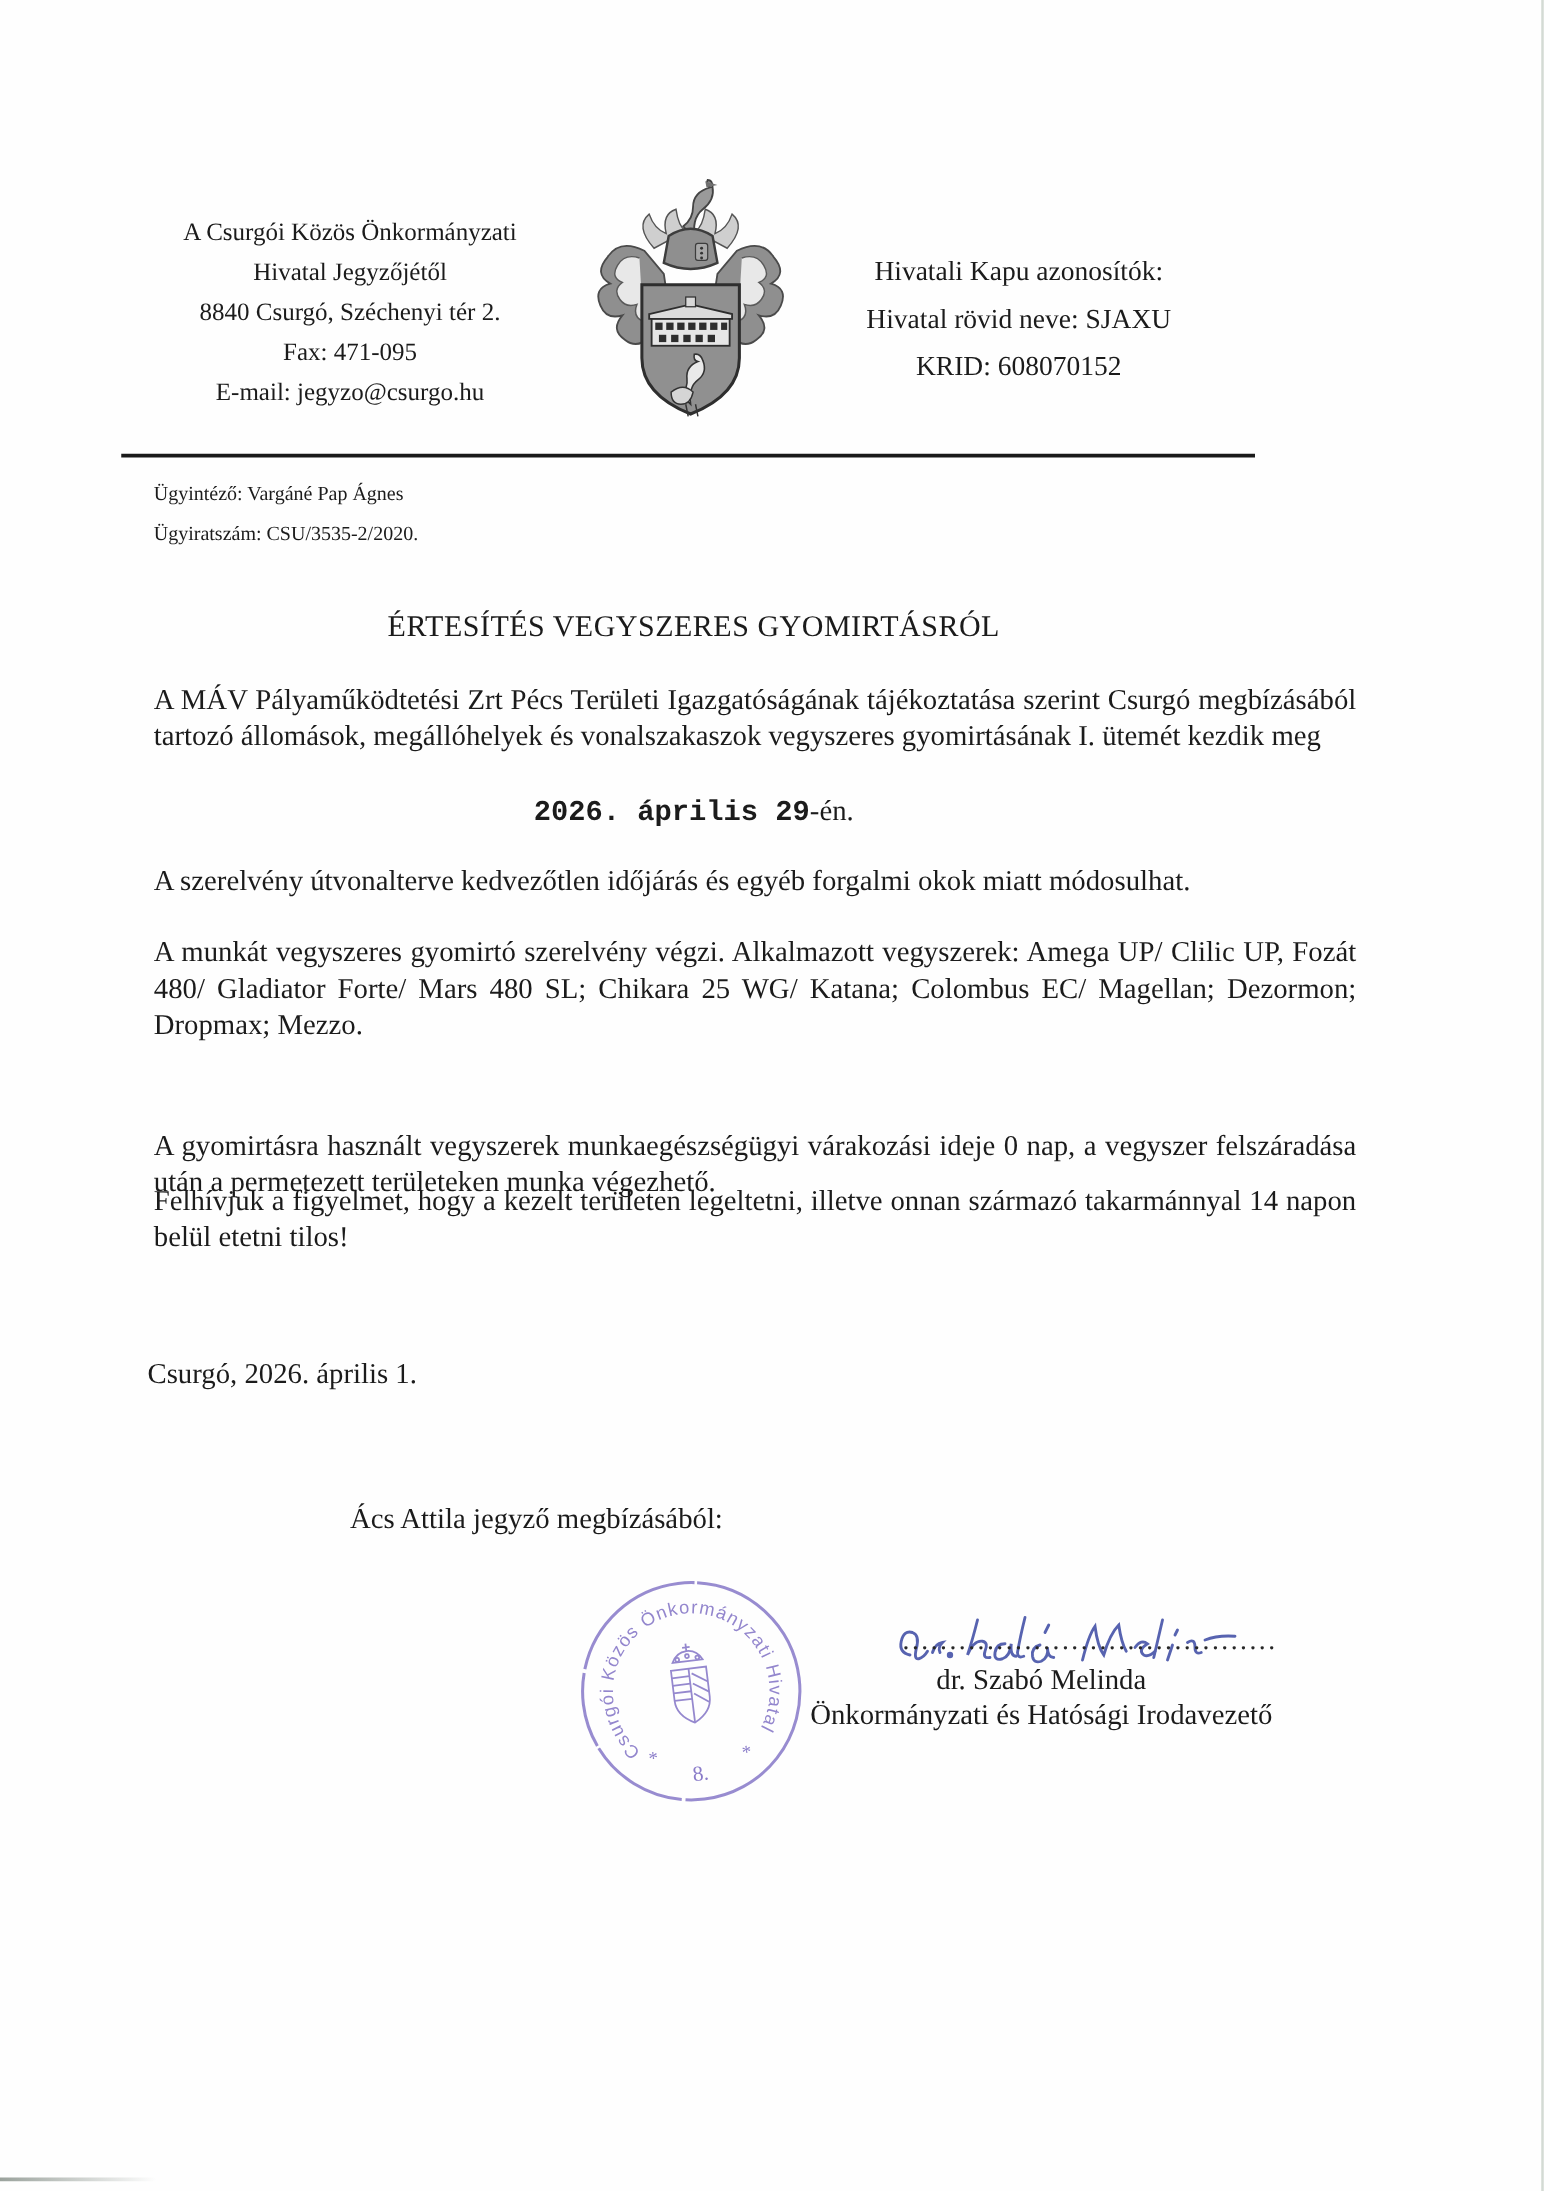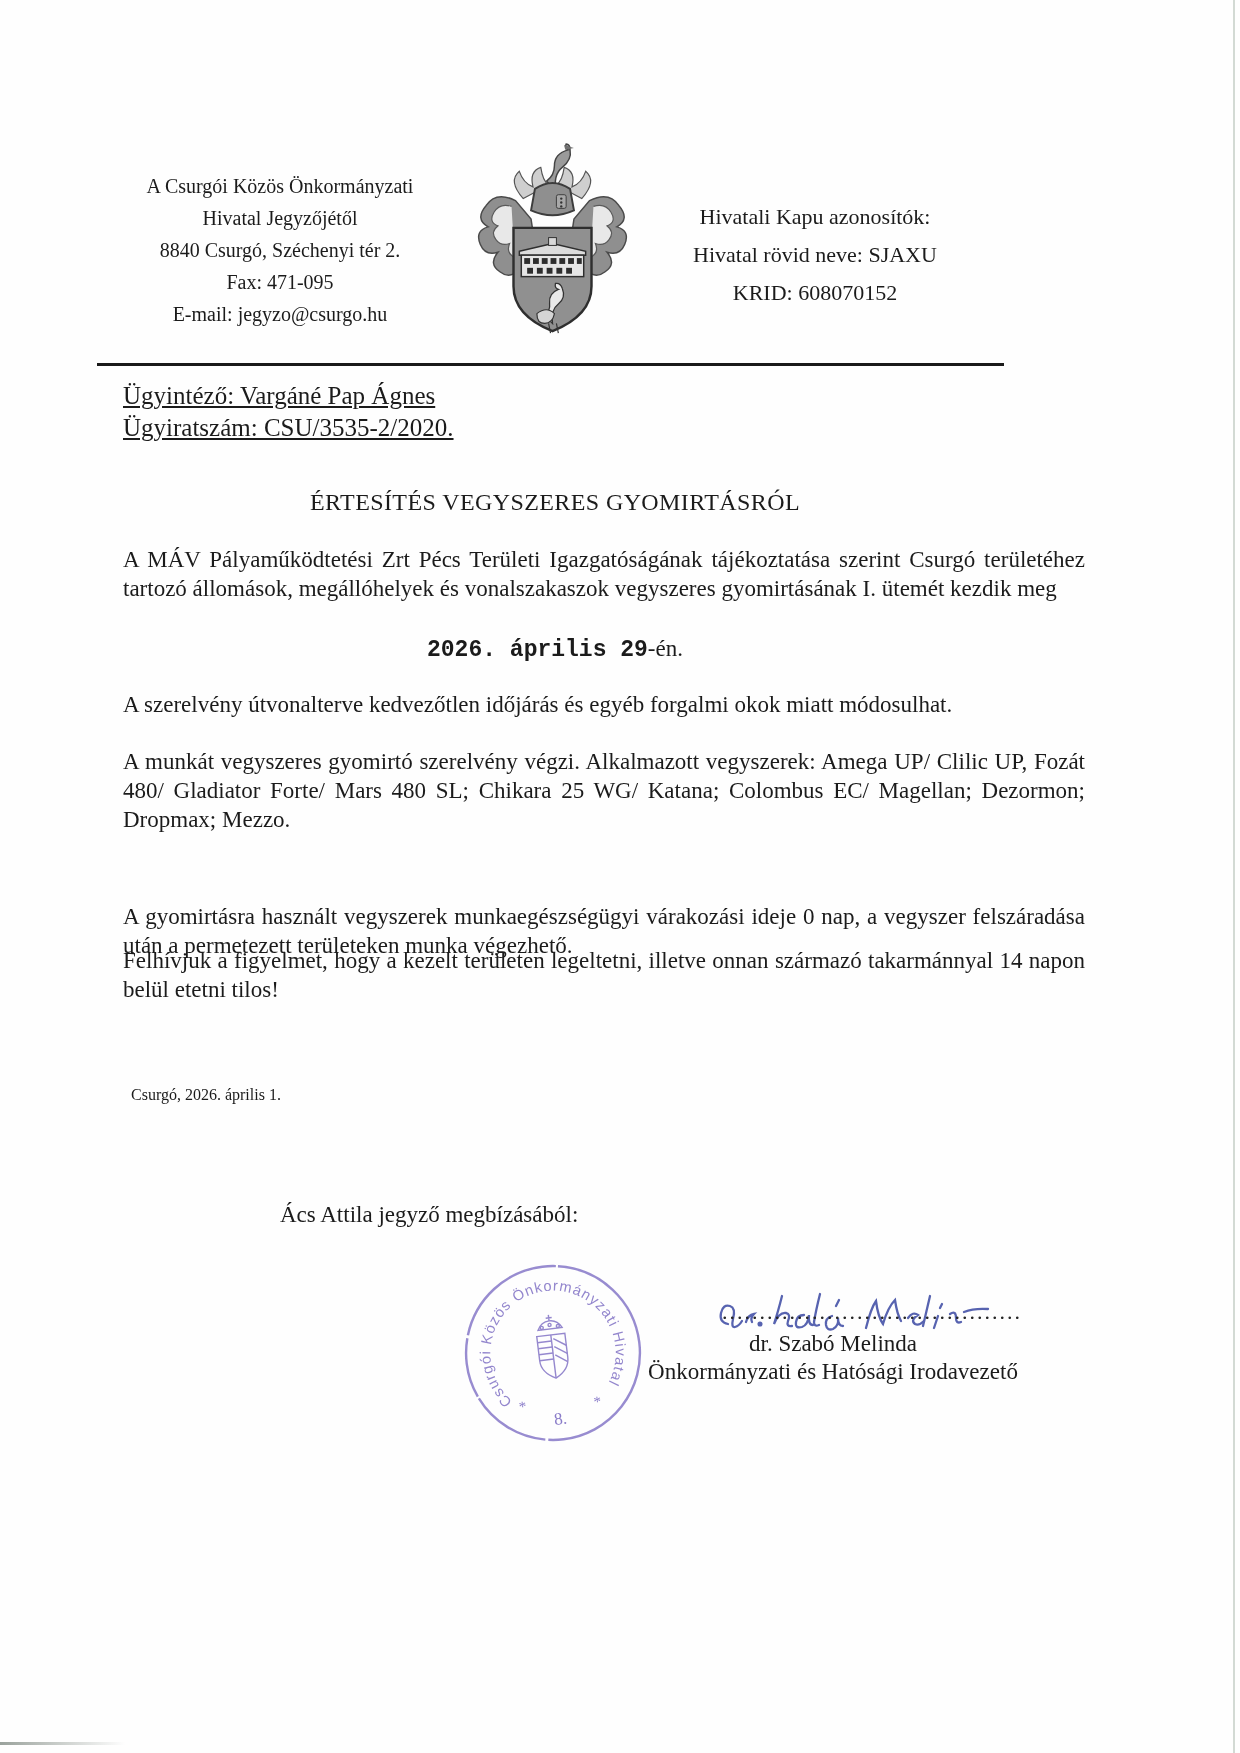--- a/index.html
+++ b/index.html
@@ -7,31 +7,31 @@
     position:relative;width:1240px;height:1753px;margin:0 auto;
     background:#fefefe;overflow:hidden;
     font-family:"Liberation Serif","DejaVu Serif",serif;
     color:#1b1b1b;
   }
   .abs{position:absolute;}
   .hdr-left{left:96px;top:170px;width:368px;text-align:center;font-size:20px;line-height:32px;}
   .hdr-right{left:650px;top:198px;width:330px;text-align:center;font-size:22px;line-height:38px;}
   .crest{left:455px;top:142px;}
   .rule{left:97px;top:363px;width:907px;height:3px;background:#1a1a1a;}
-  .case-block{left:123px;top:380px;width:600px;font-size:25px;line-height:32px;text-decoration:underline;}
+  .case-block{left:123px;top:380px;width:600px;font-size:16px;line-height:32px;}
   .doc-title{left:100px;top:489px;width:910px;text-align:center;font-size:24px;font-weight:normal;letter-spacing:.4px;}
   .para{left:123px;width:962px;font-size:23px;line-height:29px;text-align:justify;}
   .p1{top:545px;}
   .date-line{left:100px;top:636px;width:910px;text-align:center;font-size:23px;}
   .date-line b{font-weight:bold;font-family:Liberation Mono, monospace;}
   .p2{top:690px;text-align:left;}
   .p3{top:747px;}
   .p4{top:861px;margin-top:41px;}
   .p5{top:946px;}
-  .dateline{left:131px;top:1086px;font-size:16px;}
+  .dateline{left:118px;top:1086px;font-size:23px;}
   .on-behalf{left:280px;top:1202px;font-size:23px;}
   .stamp{left:460px;top:1260px;transform:rotate(-7deg);}
   .sig-ink{left:698px;top:1280px;}
   .dotted{left:722px;top:1299px;width:300px;font-size:22px;letter-spacing:2px;color:#262626;white-space:nowrap;overflow:hidden;}
   .sig-block{left:648px;top:1330px;width:370px;text-align:center;font-size:23px;line-height:28px;}
   .artifact-bottom{left:0;top:1742px;width:125px;height:3px;background:linear-gradient(to right,#9aa29c,rgba(255,255,255,0));}
   .artifact-right{left:1233px;top:0;width:2px;height:1753px;background:#d3dad4;}
 </style>
 </head>
 <body>
@@ -99,21 +99,21 @@
 
   <div class="abs rule"></div>
 
   <div class="abs case-block">
     <div>Ügyintéző: Vargáné Pap Ágnes</div>
     <div>Ügyiratszám: CSU/3535-2/2020.</div>
   </div>
 
   <div class="abs doc-title">ÉRTESÍTÉS VEGYSZERES GYOMIRTÁSRÓL</div>
 
-  <div class="abs para p1">A MÁV Pályaműködtetési Zrt Pécs Területi Igazgatóságának tájékoztatása szerint Csurgó területéhez tartozó állomások, megállóhelyek és vonalszakaszok vegyszeres gyomirtásának I. ütemét kezdik meg</div>
+  <div class="abs para p1">A MÁV Pályaműködtetési Zrt Pécs Területi Igazgatóságának tájékoztatása szerint Csurgó megbízásából tartozó állomások, megállóhelyek és vonalszakaszok vegyszeres gyomirtásának I. ütemét kezdik meg</div>
 
   <div class="abs date-line">
     <b>2026. április 29</b><span>-én.</span>
   </div>
 
   <div class="abs para p2">A szerelvény útvonalterve kedvezőtlen időjárás és egyéb forgalmi okok miatt módosulhat.</div>
   <div class="abs para p3">A munkát vegyszeres gyomirtó szerelvény végzi. Alkalmazott vegyszerek: Amega UP/ Clilic UP, Fozát 480/ Gladiator Forte/ Mars 480 SL; Chikara 25 WG/ Katana; Colombus EC/ Magellan; Dezormon; Dropmax; Mezzo.</div>
   <div class="abs para p4">A gyomirtásra használt vegyszerek munkaegészségügyi várakozási ideje 0 nap, a vegyszer felszáradása után a permetezett területeken munka végezhető.</div>
   <div class="abs para p5">Felhívjuk a figyelmet, hogy a kezelt területen legeltetni, illetve onnan származó takarmánnyal 14 napon belül etetni tilos!</div>
 

